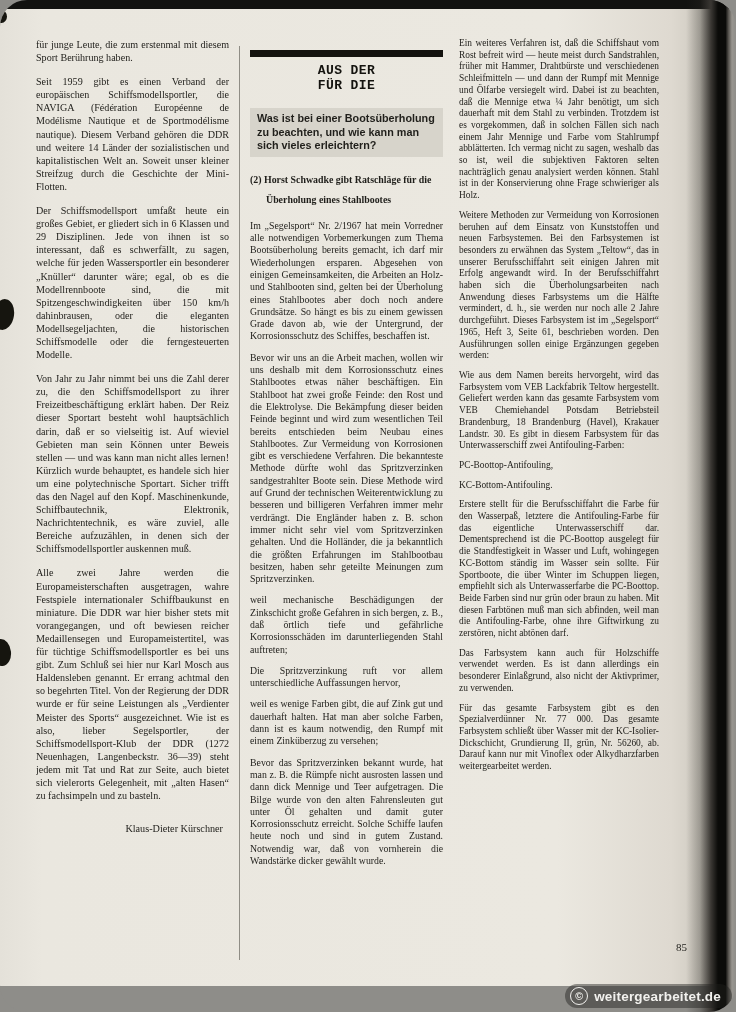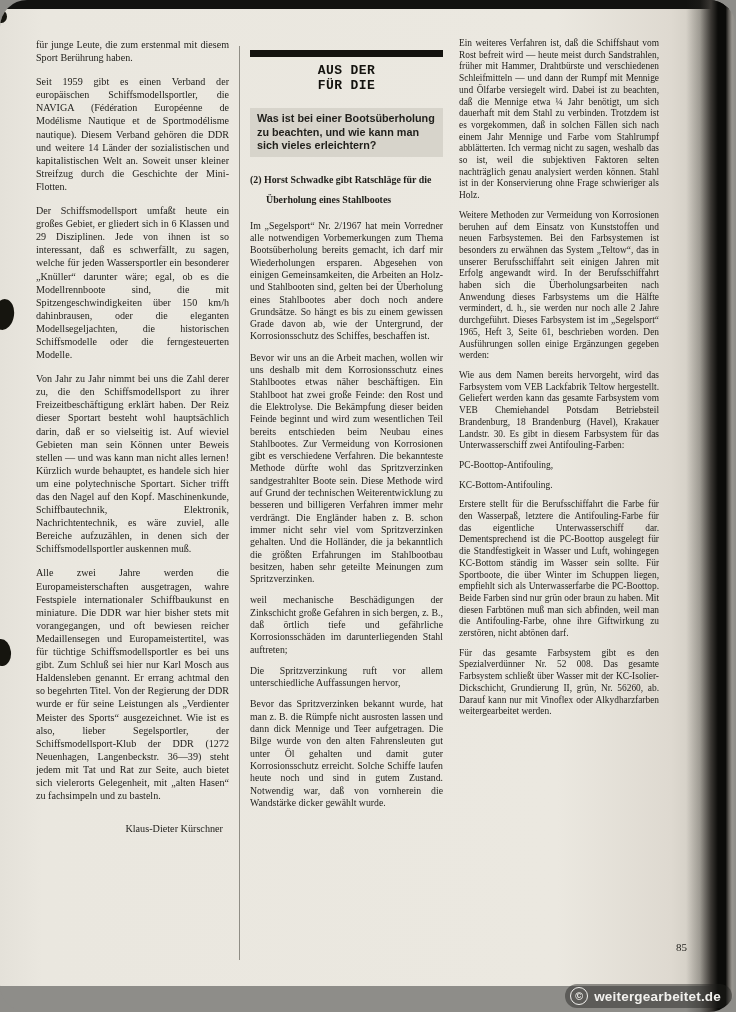--- a/index.html
+++ b/index.html
@@ -78,33 +78,35 @@
             <div>FÜR DIE</div>
           </div>
         </div>
         <div class="question">Was ist bei einer Bootsüberholung zu beachten, und wie kann man sich vieles erleichtern?</div>
         <p class="byline">(2) Horst Schwadke gibt Ratschläge für die Überholung eines Stahlbootes</p>
         <div>
             <p class="para">Im „Segelsport“ Nr. 2/1967 hat mein Vorredner alle notwendigen Vorbemerkungen zum Thema Bootsüberholung bereits gemacht, ich darf mir Wiederholungen ersparen. Abgesehen von einigen Gemeinsamkeiten, die Arbeiten an Holz- und Stahlbooten sind, gelten bei der Überholung eines Stahlbootes aber doch noch andere Grundsätze. So hängt es bis zu einem gewissen Grade davon ab, wie der Untergrund, der Korrosionsschutz des Schiffes, beschaffen ist.</p>
             <p class="para">Bevor wir uns an die Arbeit machen, wollen wir uns deshalb mit dem Korrosionsschutz eines Stahlbootes etwas näher beschäftigen. Ein Stahlboot hat zwei große Feinde: den Rost und die Elektrolyse. Die Bekämpfung dieser beiden Feinde beginnt und wird zum wesentlichen Teil bereits entschieden beim Neubau eines Stahlbootes. Zur Vermeidung von Korrosionen gibt es verschiedene Verfahren. Die bekannteste Methode dürfte wohl das Spritzverzinken sandgestrahlter Boote sein. Diese Methode wird auf Grund der technischen Weiterentwicklung zu besseren und billigeren Verfahren immer mehr verdrängt. Die Engländer haben z. B. schon immer nicht sehr viel vom Spritzverzinken gehalten. Und die Holländer, die ja bekanntlich die größten Erfahrungen im Stahlbootbau besitzen, haben sehr geteilte Meinungen zum Spritzverzinken.</p>
             <p class="para">weil mechanische Beschädigungen der Zinkschicht große Gefahren in sich bergen, z. B., daß örtlich tiefe und gefährliche Korrosionsschäden im darunterliegenden Stahl auftreten;</p>
             <p class="para">Die Spritzverzinkung ruft vor allem unterschiedliche Auffassungen hervor,</p>
+            <p class="para">weil es wenige Farben gibt, die auf Zink gut und dauerhaft halten. Hat man aber solche Farben, dann ist es kaum notwendig, den Rumpf mit einem Zinküberzug zu versehen;</p>
             <p class="para">Bevor das Spritzverzinken bekannt wurde, hat man z. B. die Rümpfe nicht ausrosten lassen und dann dick Mennige und Teer aufgetragen. Die Bilge wurde von den alten Fahrensleuten gut unter Öl gehalten und damit guter Korrosionsschutz erreicht. Solche Schiffe laufen heute noch und sind in gutem Zustand. Notwendig war, daß von vornherein die Wandstärke dicker gewählt wurde.</p>
           </div>
       </div>
 
       <div class="col col-right">
         <div>
             <p class="para">Ein weiteres Verfahren ist, daß die Schiffshaut vom Rost befreit wird — heute meist durch Sandstrahlen, früher mit Hammer, Drahtbürste und verschiedenen Schleifmitteln — und dann der Rumpf mit Mennige und Ölfarbe versiegelt wird. Dabei ist zu beachten, daß die Mennige etwa ¼ Jahr benötigt, um sich dauerhaft mit dem Stahl zu verbinden. Trotzdem ist es vorgekommen, daß in solchen Fällen sich nach einem Jahr Mennige und Farbe vom Stahlrumpf abblätterten. Ich vermag nicht zu sagen, weshalb das so ist, weil die subjektiven Faktoren selten nachträglich genau analysiert werden können. Stahl ist in der Konservierung ohne Frage schwieriger als Holz.</p>
             <p class="para">Weitere Methoden zur Vermeidung von Korrosionen beruhen auf dem Einsatz von Kunststoffen und neuen Farbsystemen. Bei den Farbsystemen ist besonders zu erwähnen das System „Teltow“, das in unserer Berufsschiffahrt seit einigen Jahren mit Erfolg angewandt wird. In der Berufsschiffahrt haben sich die Überholungsarbeiten nach Anwendung dieses Farbsystems um die Hälfte vermindert, d. h., sie werden nur noch alle 2 Jahre durchgeführt. Dieses Farbsystem ist im „Segelsport“ 1965, Heft 3, Seite 61, beschrieben worden. Den Ausführungen sollen einige Ergänzungen gegeben werden:</p>
             <p class="para">Wie aus dem Namen bereits hervorgeht, wird das Farbsystem vom VEB Lackfabrik Teltow hergestellt. Geliefert werden kann das gesamte Farbsystem vom VEB Chemiehandel Potsdam Betriebsteil Brandenburg, 18 Brandenburg (Havel), Krakauer Landstr. 30. Es gibt in diesem Farbsystem für das Unterwasserschiff zwei Antifouling-Farben:</p>
             <p class="para">PC-Boottop-Antifouling,</p>
             <p class="para">KC-Bottom-Antifouling.</p>
             <p class="para">Erstere stellt für die Berufsschiffahrt die Farbe für den Wasserpaß, letztere die Antifouling-Farbe für das eigentliche Unterwasserschiff dar. Dementsprechend ist die PC-Boottop ausgelegt für die Standfestigkeit in Wasser und Luft, wohingegen KC-Bottom ständig im Wasser sein sollte. Für Sportboote, die über Winter im Schuppen liegen, empfiehlt sich als Unterwasserfarbe die PC-Boottop. Beide Farben sind nur grün oder braun zu haben. Mit diesen Farbtönen muß man sich abfinden, weil man die Antifouling-Farbe, ohne ihre Giftwirkung zu zerstören, nicht abtönen darf.</p>
-            <p class="para">Für das gesamte Farbsystem gibt es den Spezialverdünner Nr. 52 008. Das gesamte Farbsystem schließt über Wasser mit der KC-Isolier-Dickschicht, Grundierung II, grün, Nr. 56260, ab. Darauf kann nur mit Vinoflex oder Alkydharzfarben weitergearbeitet werden.</p>
+            <p class="para">Das Farbsystem kann auch für Holzschiffe verwendet werden. Es ist dann allerdings ein besonderer Einlaßgrund, also nicht der Aktivprimer, zu verwenden.</p>
+            <p class="para">Für das gesamte Farbsystem gibt es den Spezialverdünner Nr. 77 000. Das gesamte Farbsystem schließt über Wasser mit der KC-Isolier-Dickschicht, Grundierung II, grün, Nr. 56260, ab. Darauf kann nur mit Vinoflex oder Alkydharzfarben weitergearbeitet werden.</p>
           </div>
       </div>
 
     </div>
 
     <div class="page-number">85</div>
   </div>
 
   <div class="top-band"></div>
   <div class="spine"></div>

